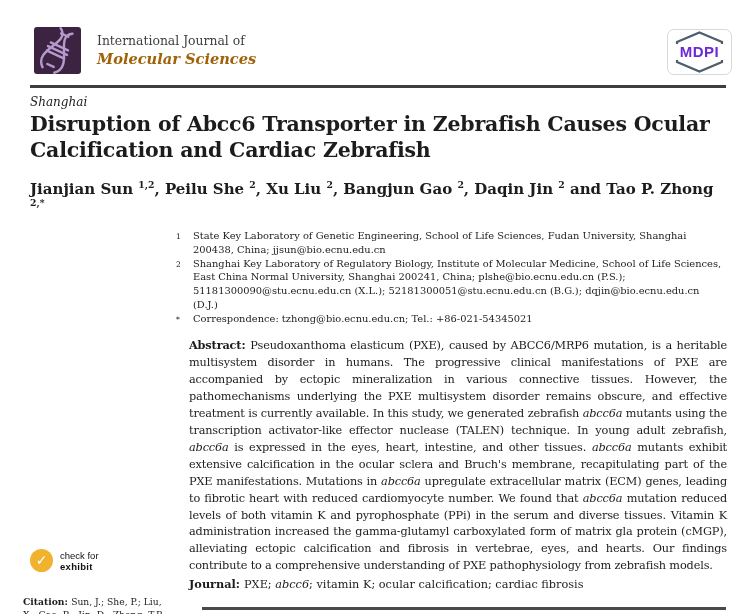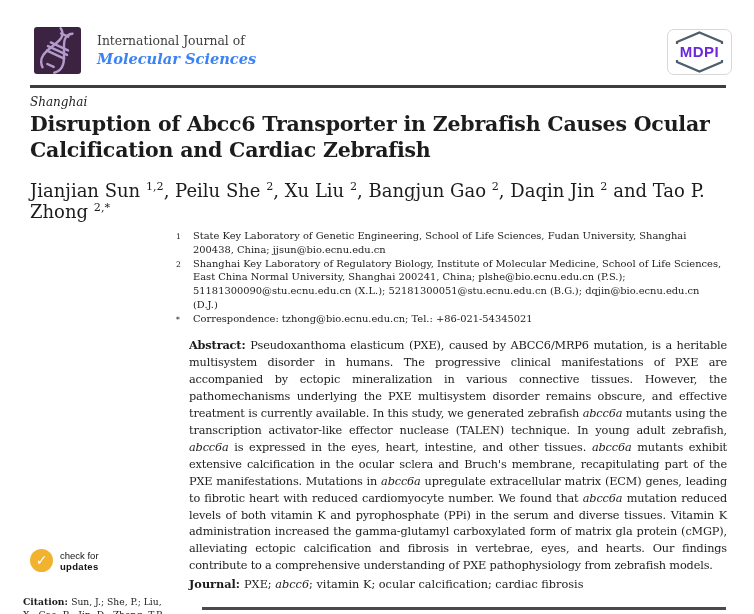--- a/index.html
+++ b/index.html
@@ -8,40 +8,40 @@
     background:#ffffff; overflow:hidden;
     font-family:"DejaVu Serif", serif; color:#1c1c1c;
   }
   
   .logo-square{
     position:absolute; left:34px; top:27px; width:47px; height:47px;
     background:#3d2342; border-radius:3px; overflow:hidden;
   }
   .journal-name{position:absolute; left:97px; top:33px; line-height:1.25;}
   .journal-name .jn1{font-size:12.4px; color:#404040;}
-  .journal-name .jn2{font-size:14.6px; font-weight:bold; font-style:italic; color:#3b82f6; margin-top:1px;}
+  .journal-name .jn2{font-size:14.6px; font-weight:bold; font-style:italic; color:#a16207; margin-top:1px;}
   .mdpi-box{
     position:absolute; left:667px; top:29px; width:63px; height:44px;
     background:#fff; border:1.5px solid #d8d8d8; border-radius:7px;
   }
   .mdpi-box svg{position:absolute; left:0; top:0;}
   .mdpi-label{
     position:absolute; left:3px; right:3px; top:14px; height:16px;
     background:#fff; text-align:center;
     font-family:"Liberation Sans", sans-serif; font-weight:bold;
     font-size:15px; line-height:16px; color:#6d28d9; letter-spacing:.5px;
   }
   .header-rule{position:absolute; left:30px; top:85px; width:696px; height:3px; background:#3e3e3e;}
   
   .article-label{position:absolute; left:30px; top:95px; font-style:italic; font-size:12px;}
   .page-title{
     position:absolute; left:30px; top:111px; width:706px;
     font-size:20.5px; font-weight:bold; line-height:26px; letter-spacing:-0.2px;
   }
-  .authors{position:absolute; left:30px; top:180px; width:700px; font-size:18px; font-weight:normal;}
+  .authors{position:absolute; left:30px; top:180px; width:700px; font-size:15px; font-weight:bold;}
   
   .affiliations{position:absolute; left:176px; top:229px; width:551px; font-size:9.9px; line-height:13.8px;}
   .affil-row{display:flex; align-items:flex-start;}
   .affil-marker{width:17px; flex:0 0 17px; font-size:7.6px; padding-top:1px;}
   .affil-text{flex:1;}
   
   .abstract{
     position:absolute; left:189px; top:337px; width:538px;
     font-size:11.3px; line-height:16.95px; text-align:justify; letter-spacing:-0.15px;
   }
@@ -114,20 +114,20 @@
     </div>
   </div>
 
   <div class="abstract"><span class="seg-b">Abstract: </span><span class="seg-n">Pseudoxanthoma elasticum (PXE), caused by ABCC6/MRP6 mutation, is a heritable multisystem disorder in humans. The progressive clinical manifestations of PXE are accompanied by ectopic mineralization in various connective tissues. However, the pathomechanisms underlying the PXE multisystem disorder remains obscure, and effective treatment is currently available. In this study, we generated zebrafish </span><span class="seg-i">abcc6a</span><span class="seg-n"> mutants using the transcription activator-like effector nuclease (TALEN) technique. In young adult zebrafish, </span><span class="seg-i">abcc6a</span><span class="seg-n"> is expressed in the eyes, heart, intestine, and other tissues. </span><span class="seg-i">abcc6a</span><span class="seg-n"> mutants exhibit extensive calcification in the ocular sclera and Bruch's membrane, recapitulating part of the PXE manifestations. Mutations in </span><span class="seg-i">abcc6a</span><span class="seg-n"> upregulate extracellular matrix (ECM) genes, leading to fibrotic heart with reduced cardiomyocyte number. We found that </span><span class="seg-i">abcc6a</span><span class="seg-n"> mutation reduced levels of both vitamin K and pyrophosphate (PPi) in the serum and diverse tissues. Vitamin K administration increased the gamma-glutamyl carboxylated form of matrix gla protein (cMGP), alleviating ectopic calcification and fibrosis in vertebrae, eyes, and hearts. Our findings contribute to a comprehensive understanding of PXE pathophysiology from zebrafish models.</span></div>
   <div class="keywords"><span class="seg-b">Journal: </span><span class="seg-n">PXE; </span><span class="seg-i">abcc6</span><span class="seg-n">; vitamin K; ocular calcification; cardiac fibrosis</span></div>
 
   <div class="badge">
     <div class="badge-circle">✓</div>
     <div class="badge-text">
       <div class="b1">check for</div>
-      <div class="b2">updates</div>
+      <div class="b2">exhibit</div>
     </div>
   </div>
   <div class="citation"><span class="seg-b">Citation: </span><span class="seg-n">Sun, J.; She, P.; Liu, X.; Gao, B.; Jin, D.; Zhong, T.P. Disruption of</span></div>
 
   <div class="bottom-rule"></div>
 
 </div>
 
 </body></html>

